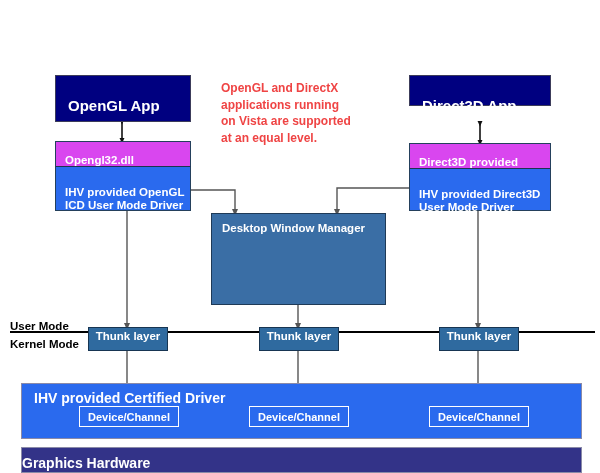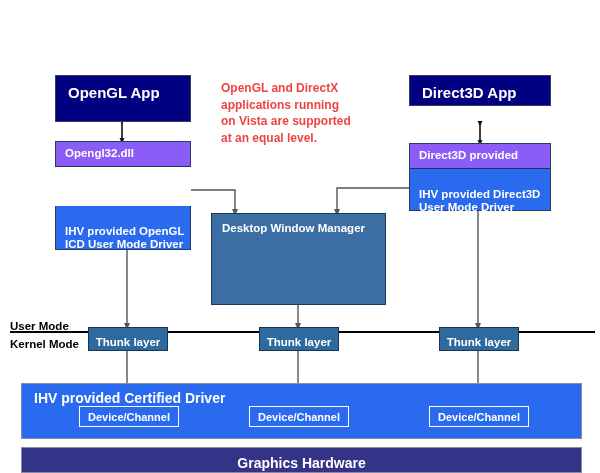--- a/index.html
+++ b/index.html
@@ -27,29 +27,29 @@
     color: #ffffff;
     font-weight: bold;
     line-height: 1.18;
     -webkit-font-smoothing: none;
   }
 
   .app-box {
     background: #000080;
     border: 1px solid #3c3c5a;
     font-size: 15px;
-    padding: 8px 12px 0 12px;
+    padding: 21px 12px 0 12px;
   }
 
   .runtime-hdr {
-    background: #8b5cf6;
+    background: #d946ef;
     border: 1px solid #24405c;
     border-bottom: 1px solid #1d3350;
     font-size: 11.5px;
-    padding: 5px 0 0 9px;
+    padding: 12px 0 0 9px;
   }
 
   .umd-box {
     background: #2a6aee;
     border: 1px solid #24405c;
     border-top: none;
     font-size: 11.5px;
     padding: 5px 0 0 9px;
   }
 
@@ -60,21 +60,21 @@
     padding: 8px 0 0 10px;
   }
   .dwm-title { margin: 0 12px 11px 0; }
   .dwm-sub { margin: 0; }
 
   .thunk-box {
     background: #2f6a9f;
     border: 1px solid #173552;
     font-size: 11.5px;
     text-align: center;
-    padding-top: 8px;
+    padding-top: 2px;
   }
 
   .driver-bar {
     background: #2a6aee;
     border: 1px solid #8a8aa8;
     font-size: 14px;
     padding: 6px 0 0 12px;
   }
 
   .devchan-box {
@@ -82,21 +82,20 @@
     border: 1px solid #ffffff;
     font-size: 11px;
     text-align: center;
     padding-top: 4px;
   }
 
   .hw-bar {
     background: #333388;
     border: 1px solid #8a8aa8;
     font-size: 14px;
-    text-align: center;
     padding-top: 7px;
   }
 
   
   .note {
     position: absolute;
     color: #ef4444;
     font-weight: bold;
     font-size: 12px;
     line-height: 1.38;
@@ -183,21 +182,21 @@
   </svg>
 
   <div class="box app-box" style="left:55px; top:75px; width:136px; height:47px;">
     <span>OpenGL App</span>
   </div>
 
   <div class="box runtime-hdr" style="left:55px; top:141px; width:136px; height:26px;">
     <span>Opengl32.dll</span>
   </div>
 
-  <div class="box umd-box" style="left:55px; top:167px; width:136px; height:44px; white-space:pre-line;margin-top:39px;">
+  <div class="box umd-box" style="left:55px; top:167px; width:136px; height:44px; white-space:pre-line;">
     <span>IHV provided OpenGL
 ICD User Mode Driver</span>
   </div>
 
   <div class="note" style="left:221px; top:80px; width:180px;">OpenGL and DirectX
 applications running
 on Vista are supported
 at an equal level.</div>
 
   <div class="box app-box" style="left:409px; top:75px; width:142px; height:31px;">

